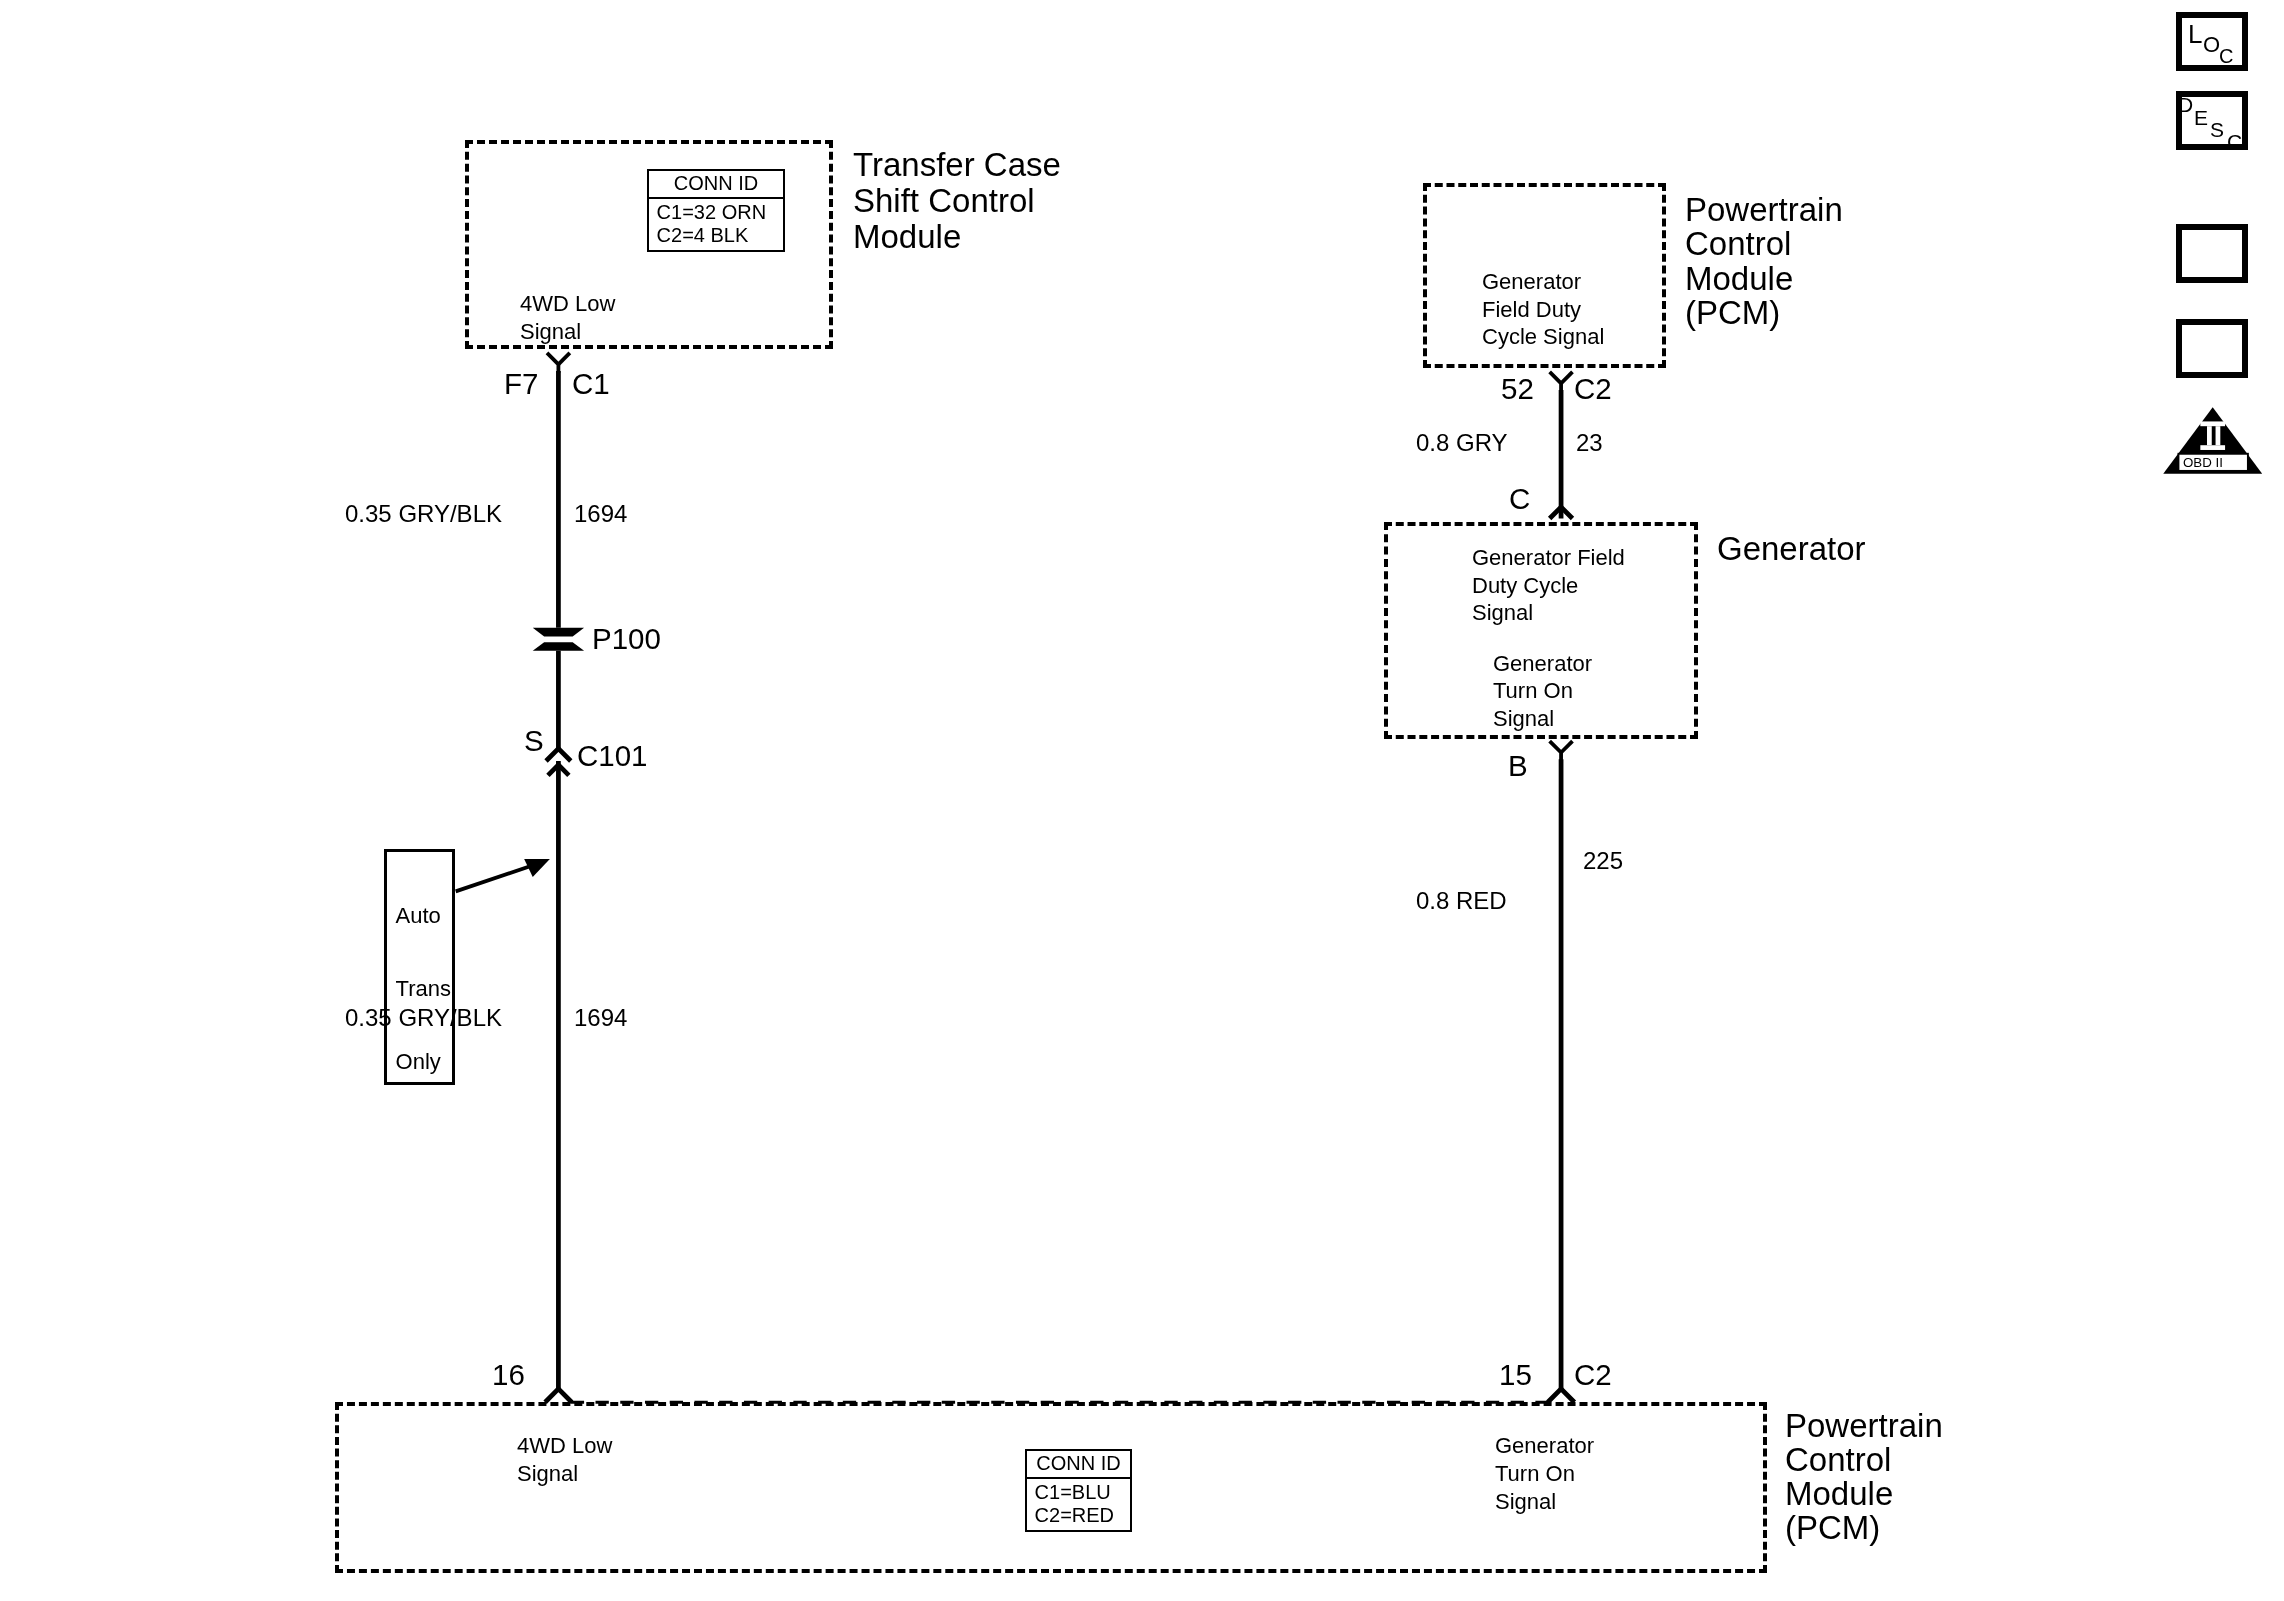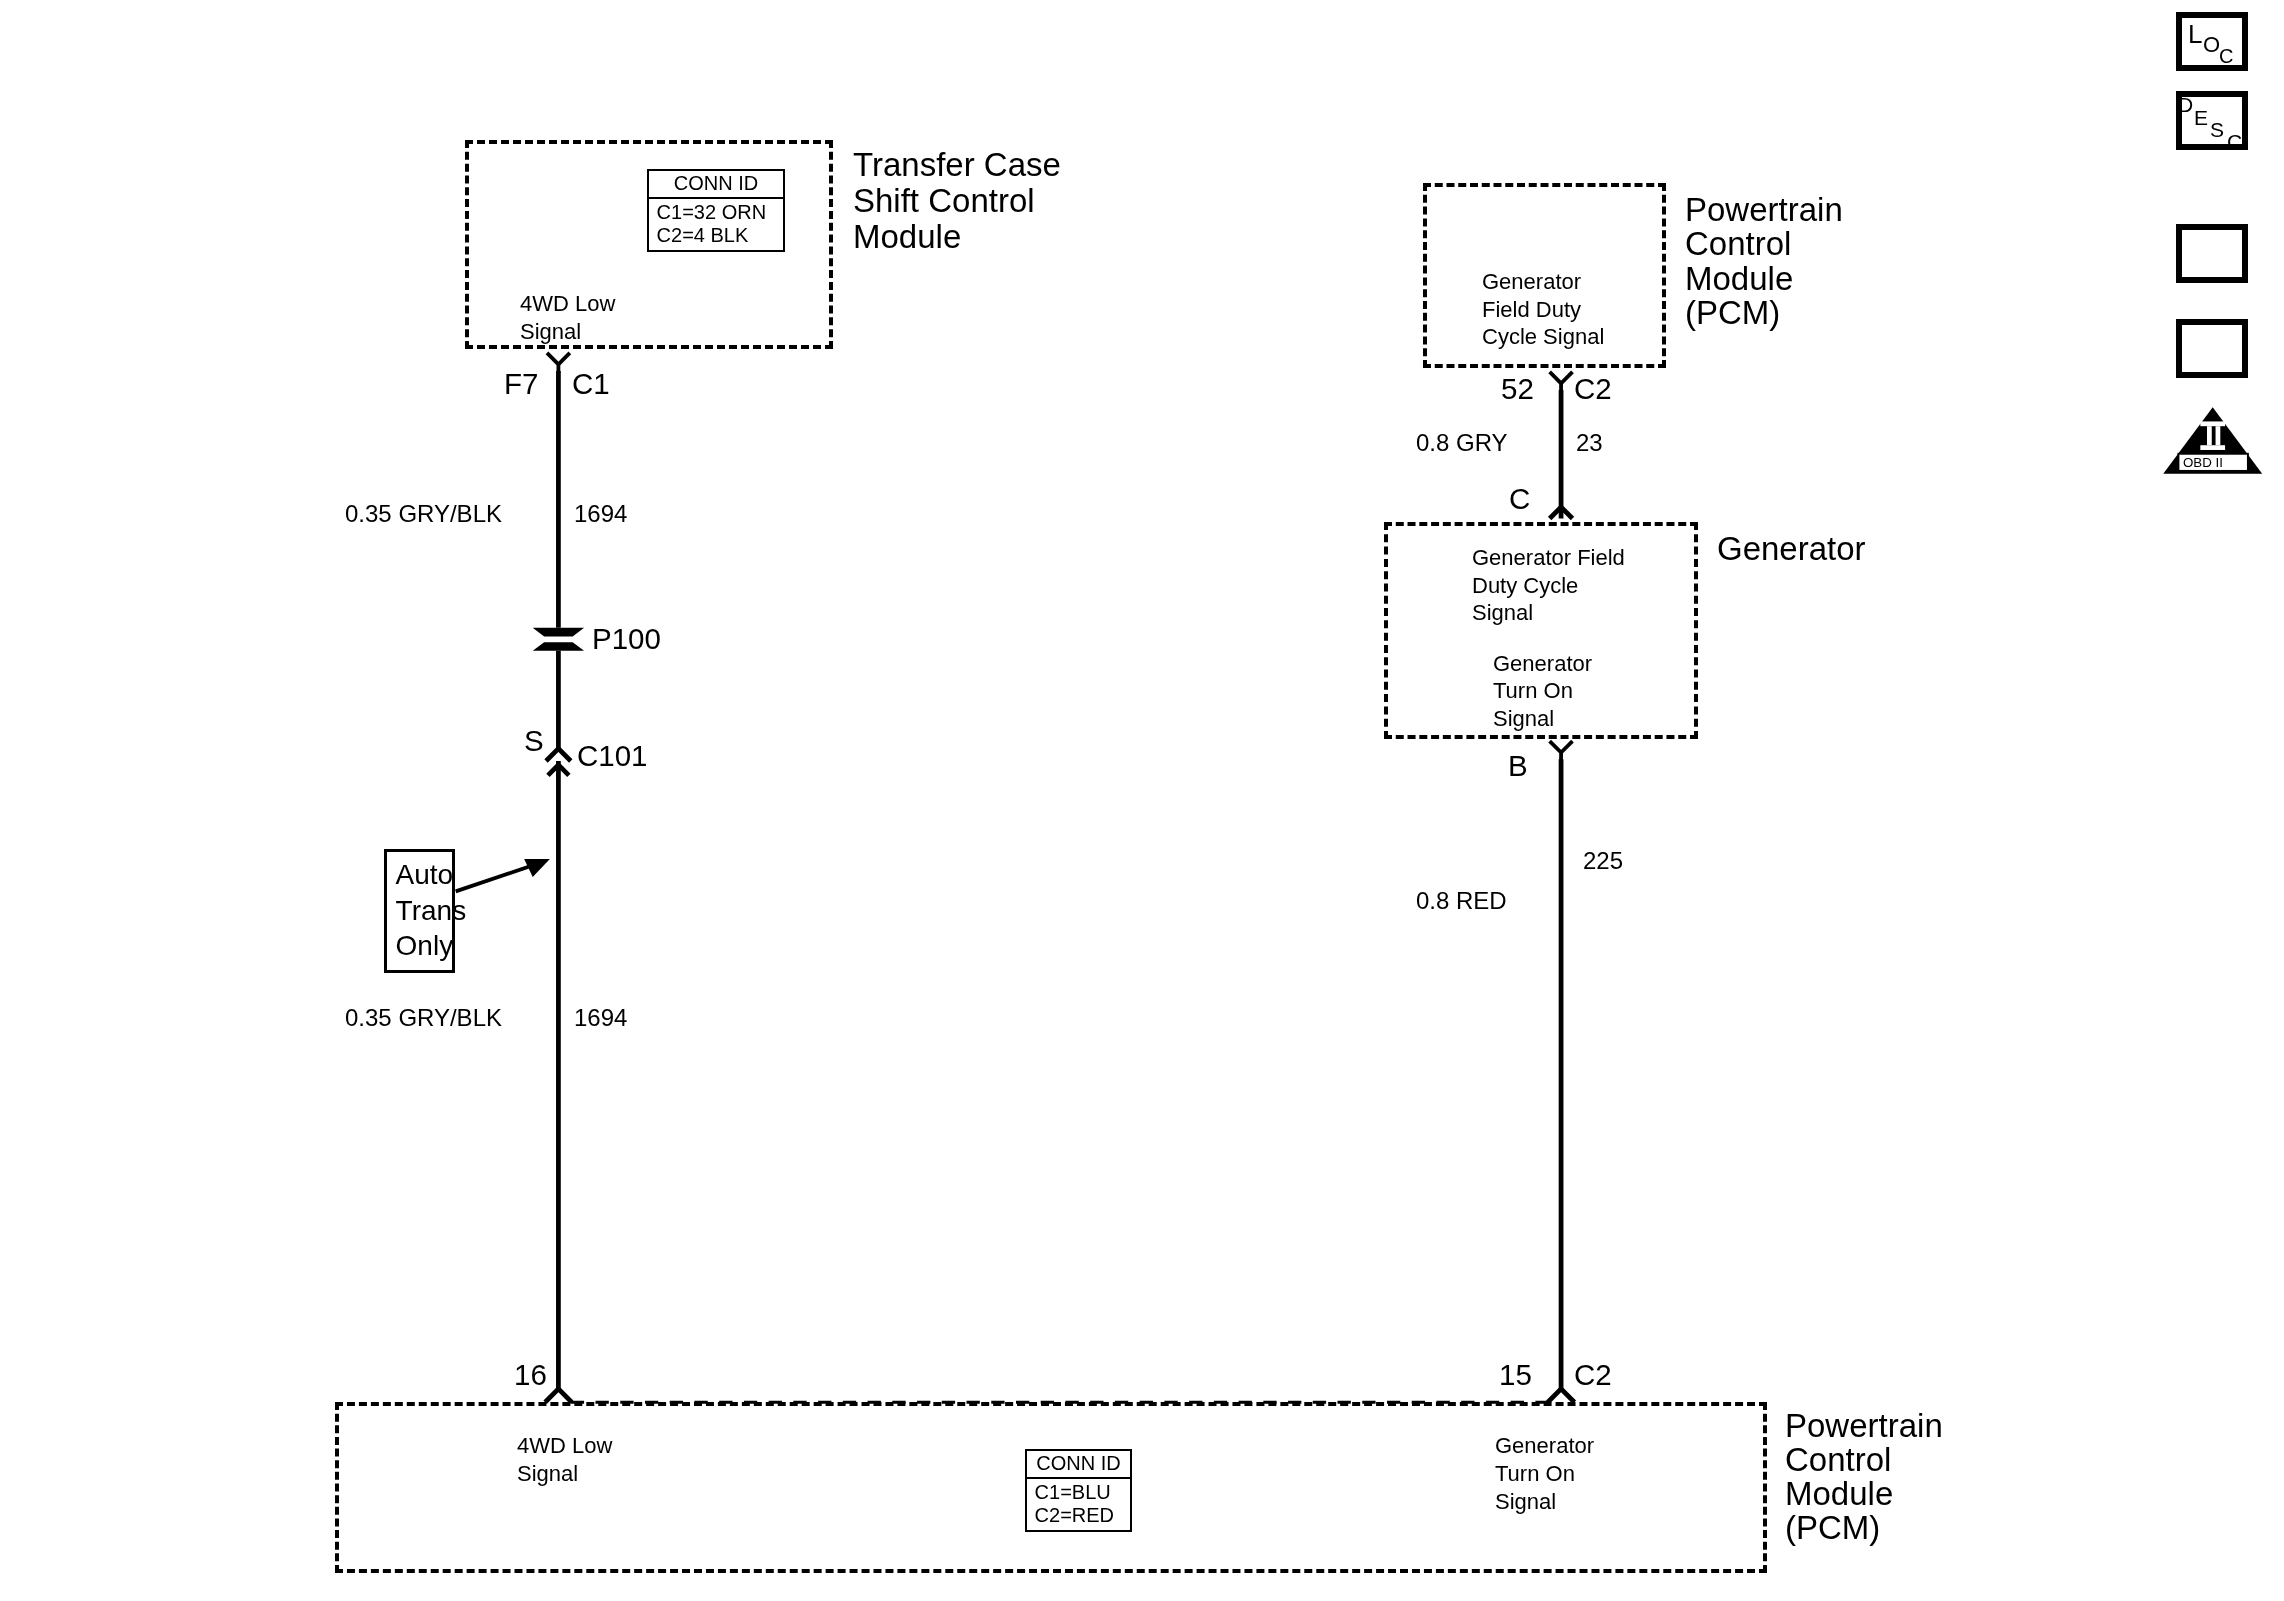--- a/index.html
+++ b/index.html
@@ -30,21 +30,21 @@
     position: absolute;
     white-space: pre;
     line-height: 1.23;
     color: #000;
   }
   .t-module-name { font-size: 33px; }
   .t-inner       { font-size: 22px; }
   .t-pin         { font-size: 29.5px; }
   .t-wire        { font-size: 24px; }
   .t-splice      { font-size: 29.5px; }
-  .t-note        { font-size: 28px; line-height: 1.28; }
+  .t-note        { font-size: 22px; line-height: 1.28; margin-top: 45px; }
   .t-connid-hdr  { font-size: 20px; }
   .t-connid-row  { font-size: 20px; }
 
   
   .connid {
     position: absolute;
     border: 2.9px solid #000;
     background: #fff;
     box-sizing: border-box;
     text-align: center;
@@ -224,21 +224,21 @@
   <div class="lbl t-wire" style="left:1416px; top:886px;">0.8 RED</div>
   <div class="lbl t-wire" style="left:1583px; top:846px;">225</div>
 
   <div class="module-box" style="left:335px; top:1402px; width:1432px; height:171px;"></div>
 
   <div class="lbl t-module-name" style="left:1785px; top:1406px;">Powertrain</div>
   <div class="lbl t-module-name" style="left:1785px; top:1440px;">Control</div>
   <div class="lbl t-module-name" style="left:1785px; top:1474px;">Module</div>
   <div class="lbl t-module-name" style="left:1785px; top:1508px;">(PCM)</div>
 
-  <div class="lbl t-pin" style="left:514px; top:1357px;">16</div>
+  <div class="lbl t-pin" style="left:492px; top:1357px;">16</div>
 
   <div class="lbl t-inner" style="left:517px; top:1432px;">4WD Low</div>
   <div class="lbl t-inner" style="left:517px; top:1460px;">Signal</div>
 
   <div class="lbl t-pin" style="left:1499px; top:1357px;">15</div>
   <div class="lbl t-pin" style="left:1574px; top:1357px;">C2</div>
 
   <div class="lbl t-inner" style="left:1495px; top:1432px;">Generator</div>
   <div class="lbl t-inner" style="left:1495px; top:1460px;">Turn On</div>
   <div class="lbl t-inner" style="left:1495px; top:1488px;">Signal</div>

